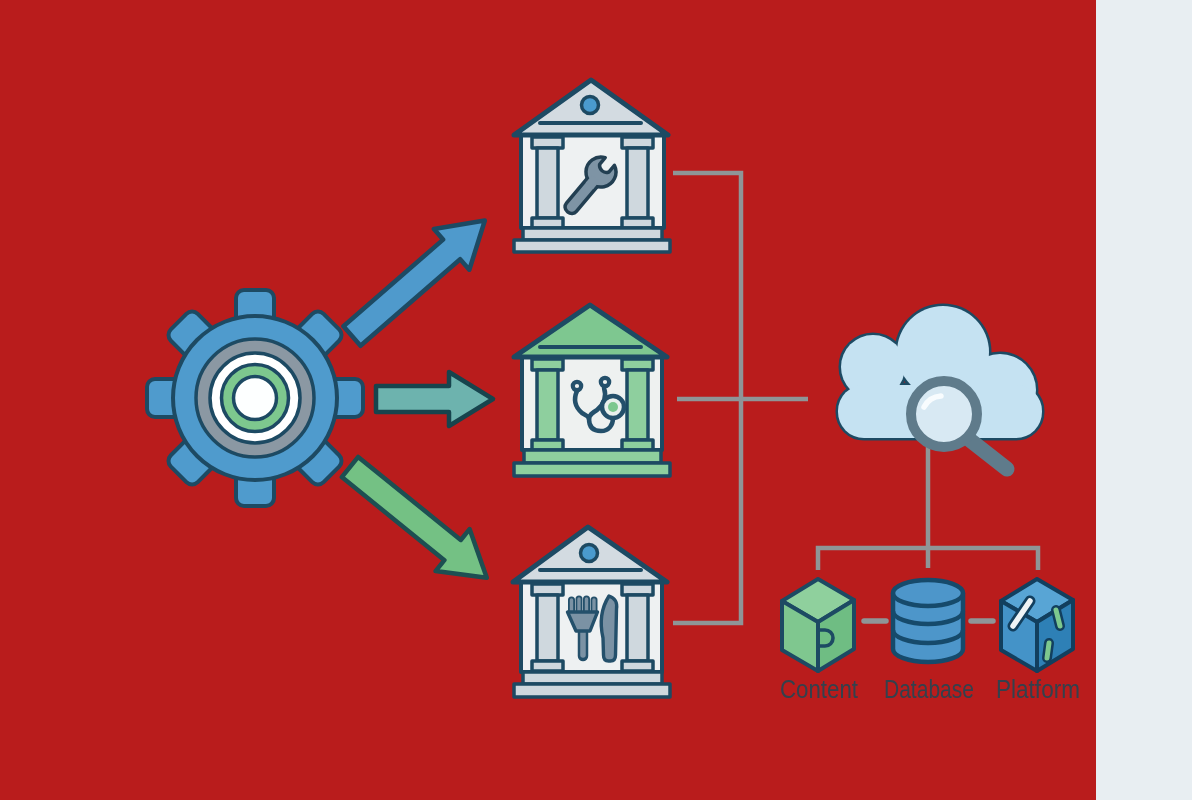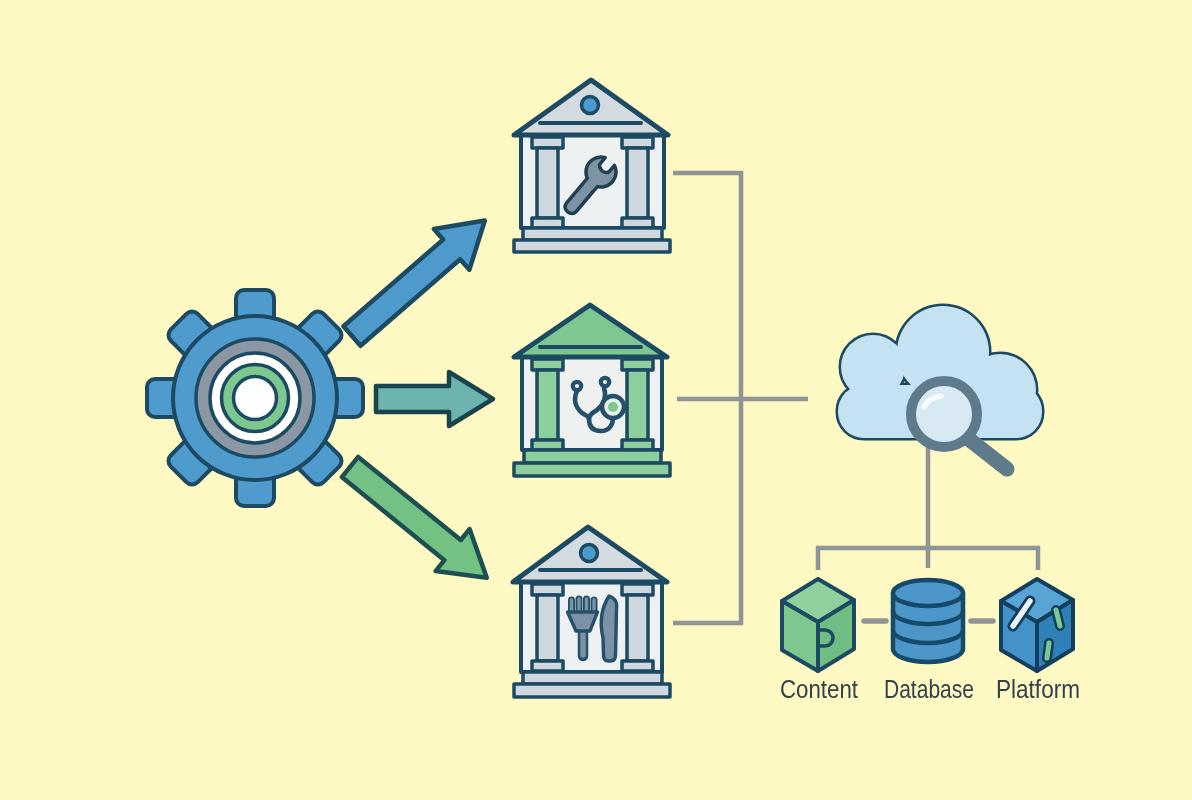--- a/index.html
+++ b/index.html
@@ -1,19 +1,19 @@
 <!DOCTYPE html>
 <html><head>
 <meta charset="utf-8">
 <style>
   html,body{margin:0;padding:0;background:#e8eef2;}
   .stage{
     position:relative;
-    width:1192px;height:800px;
-    background:#fef9c3;
+    width:1096px;height:800px;
+    background:#b91c1c;
     overflow:hidden;
     font-family:"Liberation Sans", sans-serif;
   }
   svg{display:block;}
   text.comp-label{
     font-family:"Liberation Sans", sans-serif;
     font-size:26px;
     font-weight:500;
     fill:#33414d;
   }

